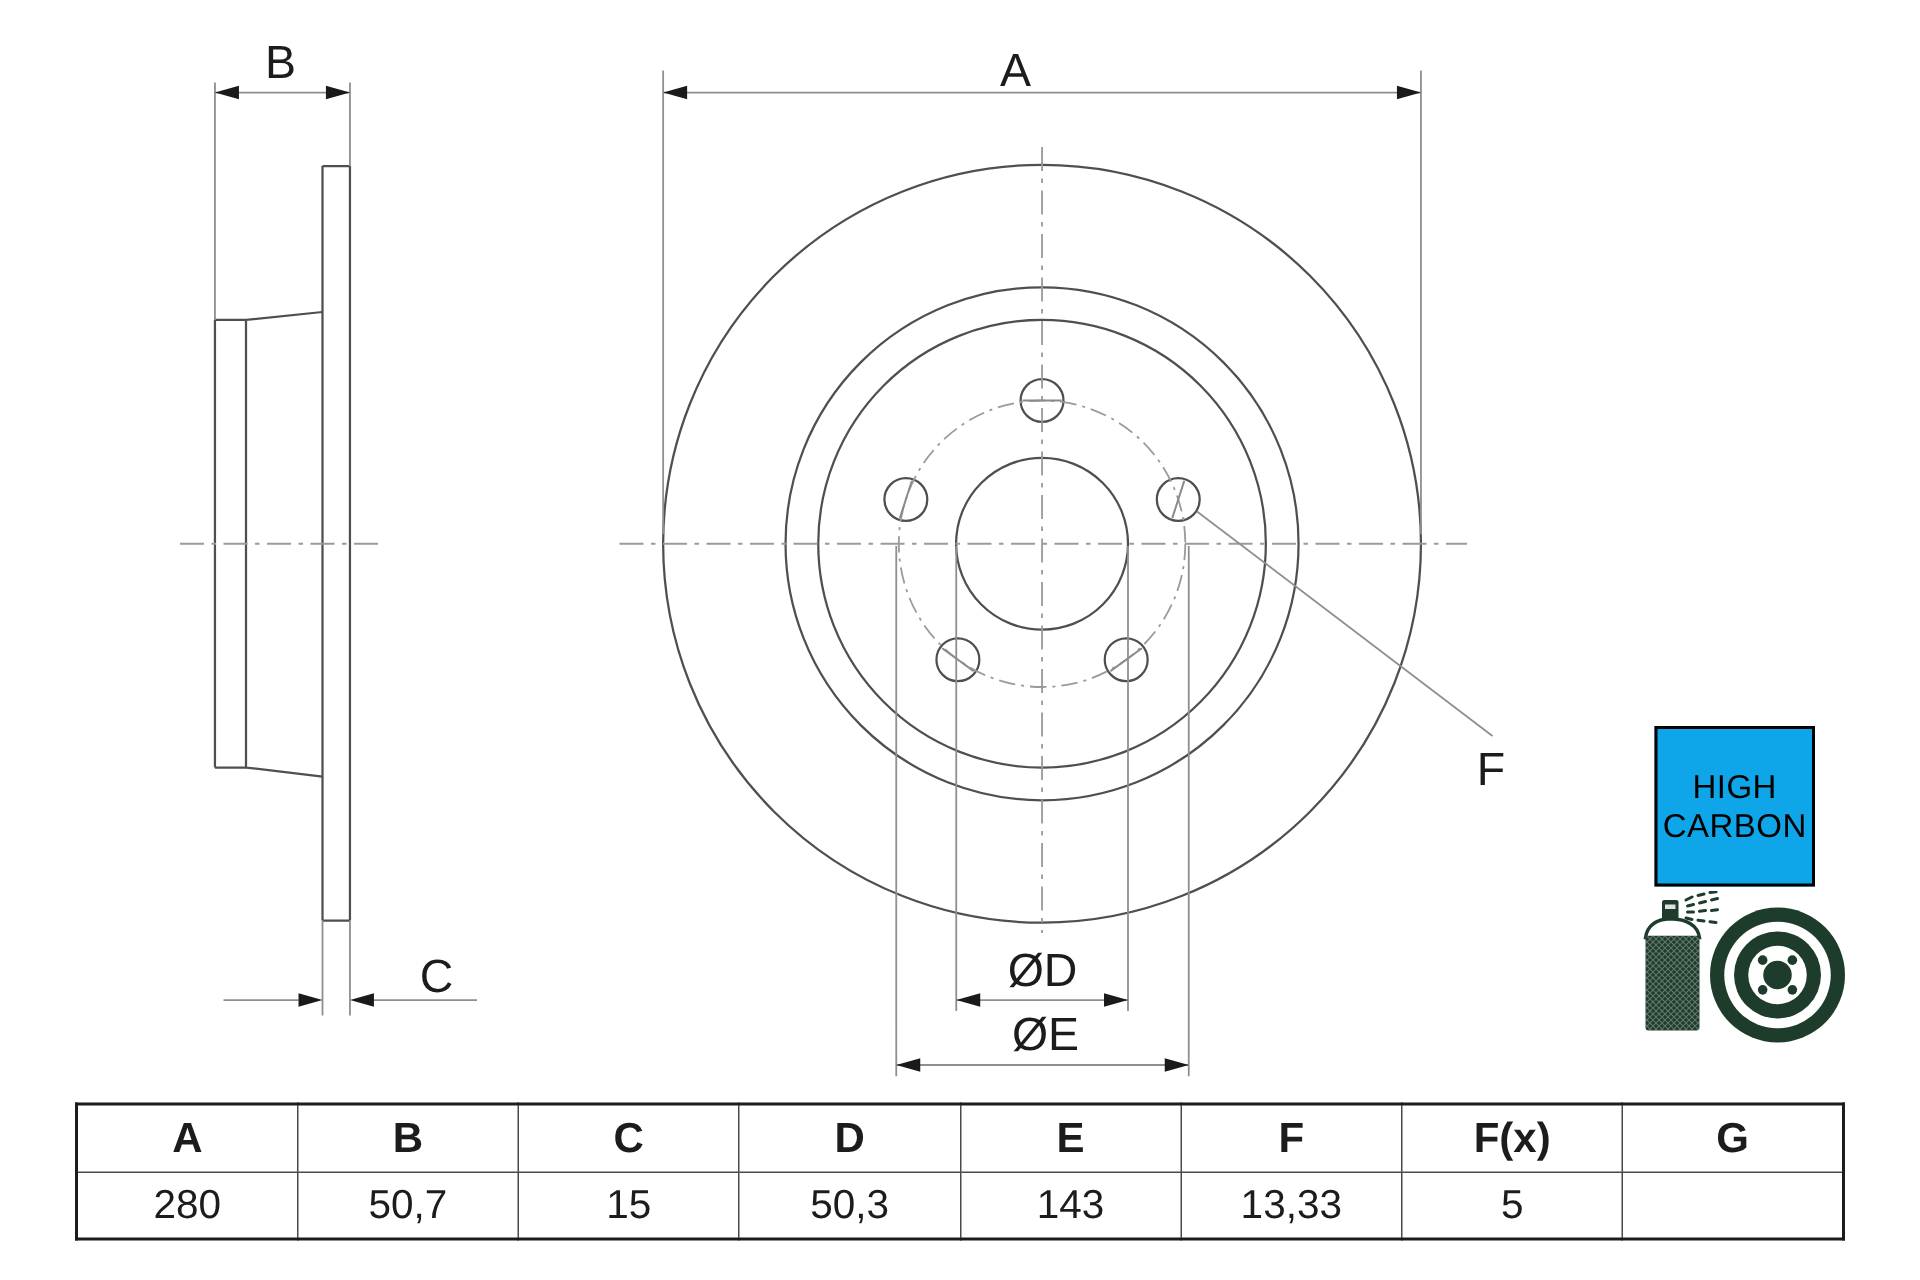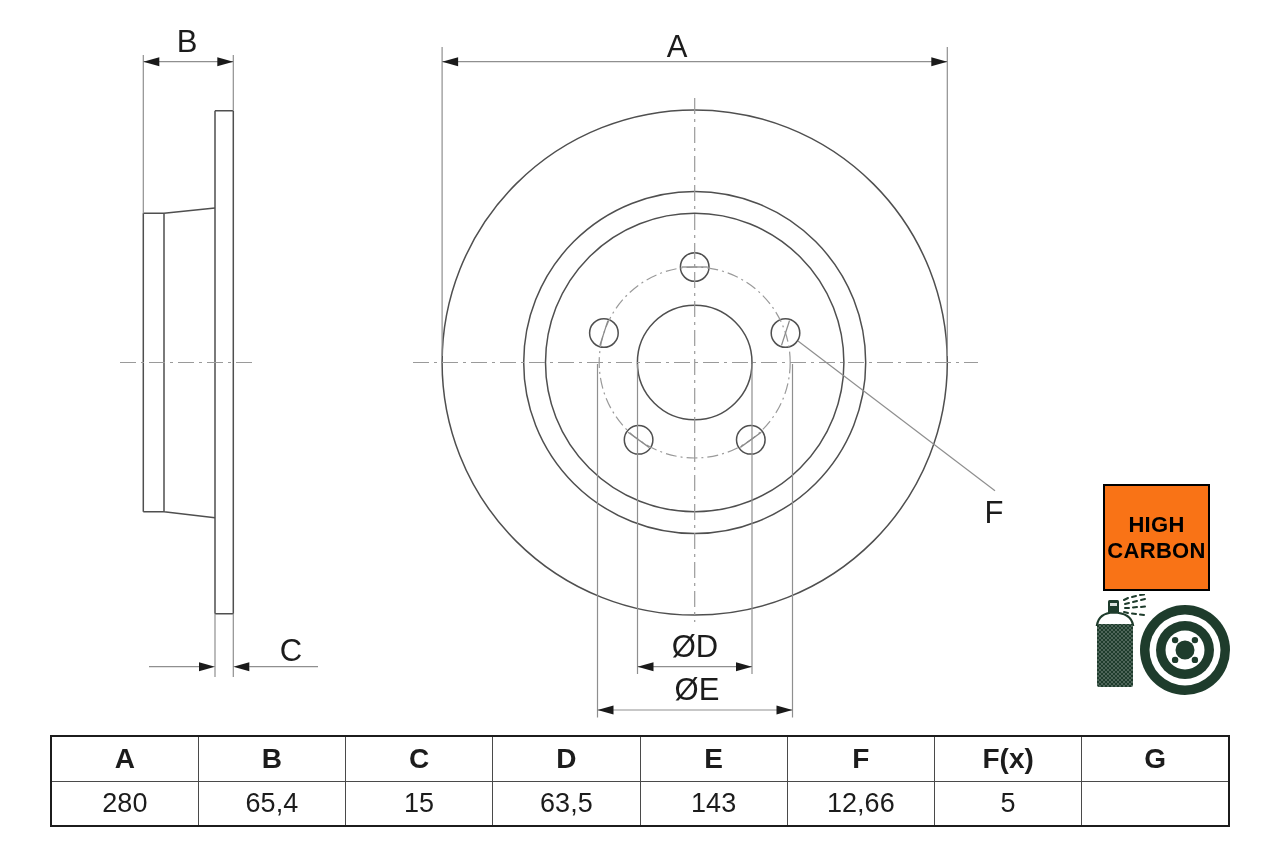--- a/index.html
+++ b/index.html
@@ -7,23 +7,23 @@
     position:relative;width:1280px;height:853px;background:#ffffff;overflow:hidden;
     font-family:"Liberation Sans", sans-serif;
   }
   .drawing{position:absolute;left:0;top:0;}
   .dim-label{
     font-family:"Liberation Sans", sans-serif;
     font-size:31px;fill:#1c1c1c;
   }
   .badge{
     position:absolute;left:1103px;top:484px;width:103px;height:103px;
-    border:2px solid #000;background:#f97316;
+    border:2px solid #000;background:#0ea5e9;
     display:flex;flex-direction:column;align-items:center;justify-content:center;
-    font-size:22px;font-weight:bold;line-height:26px;color:#000;
+    font-size:22px;font-weight:normal;line-height:26px;color:#000;
     letter-spacing:0.3px;text-align:center;
   }
   .icon-svg{position:absolute;left:1088px;top:594px;}
   .spec-table{
     position:absolute;left:50px;top:735px;width:1180px;
     border-collapse:collapse;table-layout:fixed;
     border:2px solid #1c1c1c;color:#1c1c1c;
   }
   .spec-table th,.spec-table td{
     border:1px solid #4a4a4a;text-align:center;vertical-align:middle;
@@ -171,24 +171,24 @@
       <th>B</th>
       <th>C</th>
       <th>D</th>
       <th>E</th>
       <th>F</th>
       <th>F(x)</th>
       <th>G</th>
     </tr>
     <tr>
       <td>280</td>
-      <td>65,4</td>
+      <td>50,7</td>
       <td>15</td>
-      <td>63,5</td>
+      <td>50,3</td>
       <td>143</td>
-      <td>12,66</td>
+      <td>13,33</td>
       <td>5</td>
       <td></td>
     </tr>
   </tbody>
     </table>
 
 </div>
 
 </body></html>

